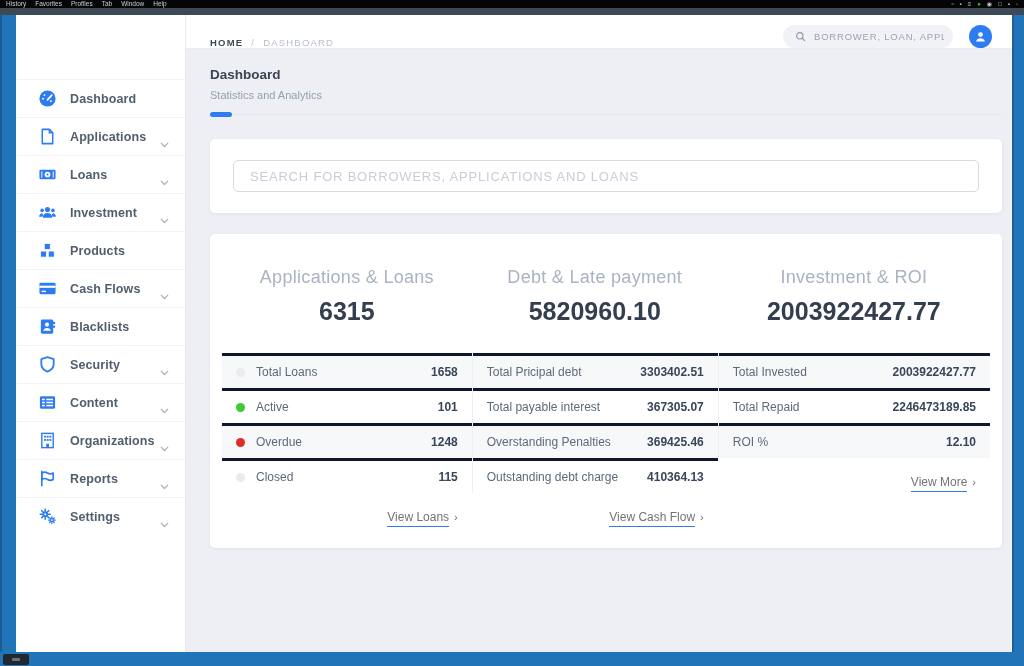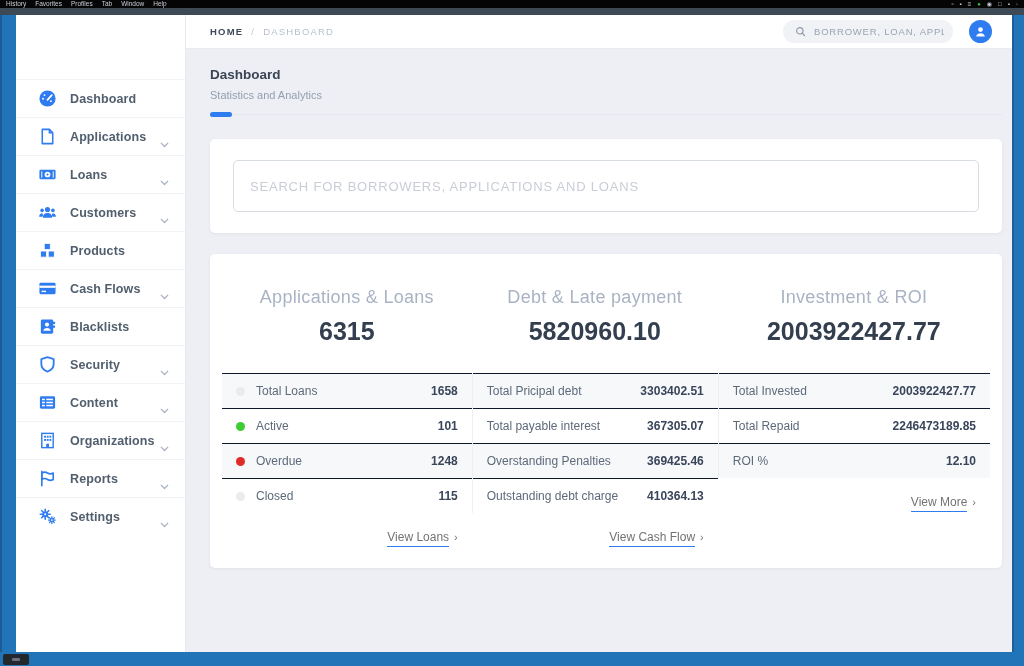--- a/index.html
+++ b/index.html
@@ -29,21 +29,21 @@
   .sidebar { width:170px; background:#fff; border-right:1px solid #e8eaef; display:flex; flex-direction:column; }
   .logo-space { height:64px; }
   .nav-item { height:38px; display:flex; align-items:center; border-top:1px solid #f1f3f6; cursor:pointer; }
   .nav-item .icon { width:19px; height:19px; margin:0 13px 0 22px; color:#2e7cf0; flex:none; }
   .nav-item .icon svg { width:100%; height:100%; display:block; }
   .nav-item .nlabel { flex:1; font-size:12.5px; font-weight:600; color:#515e6d; letter-spacing:.1px; }
   .nav-item .chev { width:9px; height:6px; margin-right:16px; flex:none; }
 
   
   .main { flex:1; display:flex; flex-direction:column; min-width:0; }
-  .topbar { height:34px; background:#fff; border-bottom:1px solid #e9ebf0; display:flex; align-items:center;
+  .topbar { height:34px; background:#fff; border-bottom:1px solid #e9ebf0; display:flex; align-items:flex-end;
             justify-content:space-between; flex:none; }
   .crumbs { display:flex; align-items:center; margin-left:24px; font-size:9.5px; letter-spacing:1.2px; }
   .crumb-home { color:#3e4a5a; font-weight:700; cursor:pointer; }
   .crumb-sep { color:#c0c7d4; margin:0 8px; }
   .crumb-cur { color:#b6bfce; font-weight:500; }
   .top-right { display:flex; align-items:center; margin-right:20px; }
   .pill { height:23px; width:170px; background:#f0f2f6; border-radius:12px; display:flex; align-items:center;
           padding:0 12px; }
   .pill svg { width:11px; height:11px; flex:none; margin-right:8px; }
   .pill input { border:none; outline:none; background:transparent; width:130px; font-family:inherit;
@@ -56,33 +56,33 @@
   
   .content { flex:1; overflow:hidden; padding:18px 10px 0 24px; }
   .page-title { font-size:13.5px; font-weight:700; color:#3a4454; }
   .page-sub { font-size:11px; color:#93a0b1; margin-top:7px; }
   .tab-line { position:relative; height:5px; margin-top:11px; }
   .tab-line::before { content:""; position:absolute; left:0; right:0; top:2px; border-top:1px solid #e4e7ee; }
   .tab-ind { position:absolute; left:0; top:0; width:22px; height:5px; background:#2e7cf0; border-radius:3px; }
 
   .card { background:#fff; border-radius:5px; box-shadow:0 1px 3px rgba(60,70,90,.07); }
   .search-card { margin-top:22px; padding:21px 23px; }
-  .big-search { width:100%; height:52px; border:1px solid #d8dce3; border-radius:5px; padding:0 16px;
+  .big-search { width:100%; height:32px; border:1px solid #d8dce3; border-radius:5px; padding:0 16px;
                 font-family:inherit; font-size:13px; letter-spacing:.8px; color:#5a6472; outline:none; }
   .big-search::placeholder { color:#c9cdd6; }
 
   .stats-card { margin-top:21px; padding:33px 12px 24px; display:grid; grid-template-columns:1fr .985fr 1.09fr; }
   .stat-col { display:flex; flex-direction:column; min-width:0; }
   .col-head { text-align:center; }
   .col-head .hlabel { font-size:18px; color:#a9b3c3; letter-spacing:.3px; }
   .col-head .hbig { font-size:25px; font-weight:700; color:#333e4e; margin-top:9px; }
   .rows { margin-top:27px; }
   .stat-col.divided .rows { border-left:1px solid #eceff3; }
   .row { height:35px; display:flex; align-items:center; justify-content:space-between; padding:0 14px;
-         border-top:1px solid #0f172a; font-size:12px; }
+         border-top:3px solid #0f172a; font-size:12px; }
   .rows .row:nth-child(odd) { background:#f7f8fa; }
   .rlabel { display:flex; align-items:center; color:#5d6a7a; }
   .dot { width:9px; height:9px; border-radius:50%; margin-right:11px; flex:none; }
   .rvalue { color:#39455a; font-weight:600; }
   .link-row { text-align:right; padding:17px 14px 0 0; font-size:12px; }
   .vlink { color:#737373; font-weight:500; cursor:pointer; text-decoration:none; }
   .vlink .ltext { border-bottom:1.5px solid #2e7cf0; padding-bottom:2px; }
   .vlink .lchev { margin-left:5px; font-size:11px; }
 </style>
 </head>
@@ -167,21 +167,21 @@
           <span class="icon">
             <svg viewBox="0 0 20 20" fill="currentColor">
                 <circle cx="10" cy="6.8" r="2.7"></circle>
                 <path d="M5.2 14.6c0-2.6 2.1-4.1 4.8-4.1s4.8 1.5 4.8 4.1v1H5.2z"></path>
                 <circle cx="4.3" cy="7.8" r="1.9"></circle>
                 <path d="M1.2 14.2c0-2 1.4-3.3 3.3-3.4.4.5.9 2 .9 2l-.6 1.8H1.2z"></path>
                 <circle cx="15.7" cy="7.8" r="1.9"></circle>
                 <path d="M18.8 14.2c0-2-1.4-3.3-3.3-3.4-.4.5-.9 2-.9 2l.6 1.8h3.6z"></path>
               </svg>
           </span>
-          <span class="nlabel">Customers</span>
+          <span class="nlabel">Investment</span>
           <span class="chev"><svg viewBox="0 0 10 6" fill="none" stroke="#a9b2bf" stroke-width="1.4">
                 <path d="M1 1l4 4 4-4"></path>
               </svg></span>
         </div>
 
         <div class="nav-item">
           <span class="icon">
             <svg viewBox="0 0 20 20" fill="currentColor" stroke="#fff" stroke-width=".9">
                 <rect x="6.6" y="2.6" width="6.4" height="6.4" rx="1"></rect>
                 <rect x="2.6" y="10.6" width="6.4" height="6.4" rx="1"></rect>

